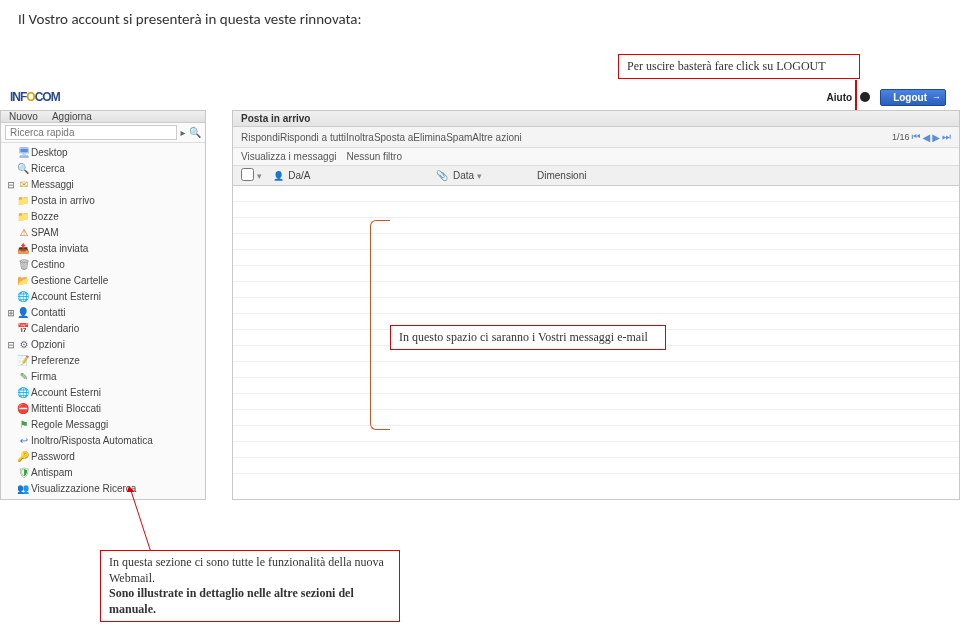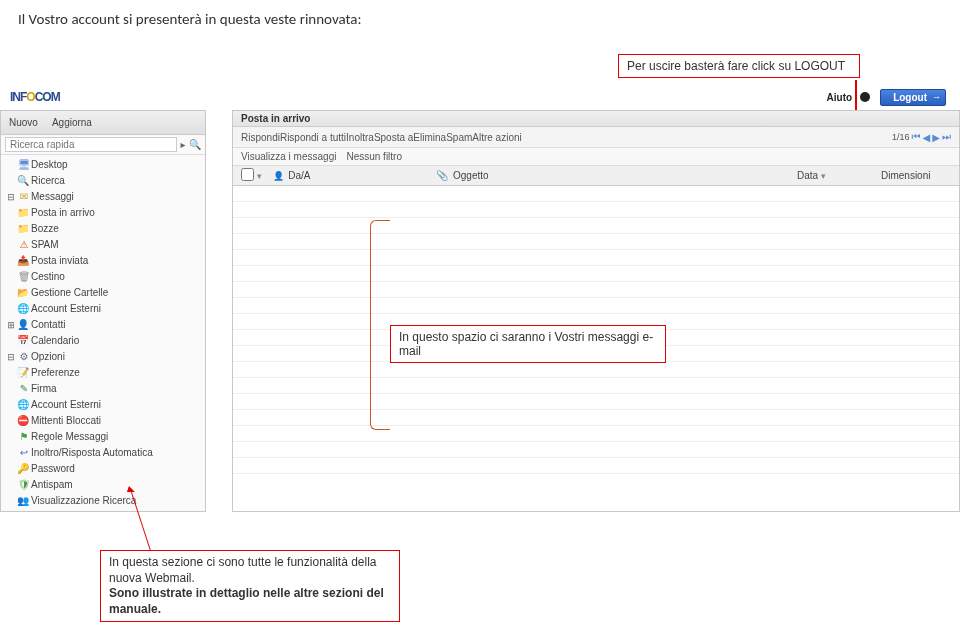--- a/index.html
+++ b/index.html
@@ -1,18 +1,18 @@
 <!DOCTYPE html>
 <html><head>
 <meta charset="utf-8">
 <style>
   * { box-sizing: border-box; margin: 0; padding: 0; }
   body { font-family: Arial, sans-serif; font-size: 11px; color: #333; background: #fff; width: 960px; }
   .page-intro { font-family: Calibri, sans-serif; font-size: 15px; color: #333; padding: 10px 0 6px 18px; }
-  .callout { border: 1.5px solid #e00000; background: #fff; padding: 4px 8px; font-size: 12px; color: #333; position: absolute; z-index: 20; }
+  .callout { border: 1.5px solid #e00000; background: #fff; padding: 4px 8px; font-size: 12px; color: #333; position: absolute; z-index: 20; font-family: Liberation Serif, serif; }
   .callout-logout { top: 54px; left: 618px; width: 242px; }
   .callout-msg { top: 325px; left: 390px; width: 276px; }
   .callout-bottom { top: 550px; left: 100px; width: 300px; line-height: 1.3; }
   .arrow-line-1 { position: absolute; top: 80px; left: 855px; width: 2px; height: 34px; background: #e00000; }
   .arrow-line-1::after { content: ''; position: absolute; bottom: -6px; left: -3px; border-left: 4px solid transparent; border-right: 4px solid transparent; border-top: 6px solid #e00000; }
   .arrow-line-2 { position: absolute; top: 490px; left: 140px; width: 40px; height: 60px; border-left: 1.5px solid #e00000; transform: skewX(18deg); }
   .arrow-line-2::before { content: ''; position: absolute; top: -4px; left: -5px; border-left: 4px solid transparent; border-right: 4px solid transparent; border-bottom: 6px solid #e00000; }
   .brace { position: absolute; left: 370px; top: 220px; width: 20px; height: 210px; border: 1px solid #c52; border-right: none; border-radius: 6px 0 0 6px; }
 
   .screenshot { position: relative; margin-top: 50px; }
@@ -20,21 +20,21 @@
   .logo { font-family: Arial, sans-serif; font-weight: bold; font-size: 12px; letter-spacing: -1px; color: #2a4a8a; }
   .logo .o { color: #d8a000; }
   .top-right { display: flex; align-items: center; gap: 10px; }
   .aiuto { font-size: 10px; font-weight: bold; color: #222; display: flex; align-items: center; gap: 8px; }
   .gear { width: 10px; height: 10px; background: #222; border-radius: 50%; display: inline-block; }
   .logout-btn { background: linear-gradient(#4a84e0,#2a5fc0); color: #fff; font-weight: bold; font-size: 10px; border: 1px solid #1c4a98; border-radius: 2px; padding: 2px 18px 2px 12px; position: relative; cursor: pointer; }
   .logout-btn::after { content: '→'; position: absolute; right: 4px; top: 1px; font-size: 9px; }
 
   .mainwrap { display: flex; }
   .sidebar { width: 206px; border: 1px solid #c8c8c8; background: #fafafa; }
-  .sb-hdr { display: flex; gap: 14px; padding: 6px 8px; background: linear-gradient(#f0f0f0,#e0e0e0); border-bottom: 1px solid #ccc; font-size: 10px; color: #444; }
+  .sb-hdr { display: flex; gap: 14px; padding: 0 8px; background: linear-gradient(#f0f0f0,#e0e0e0); border-bottom: 1px solid #ccc; font-size: 10px; color: #444; }
   .search-row { display: flex; align-items: center; padding: 2px 4px; border-bottom: 1px solid #ddd; }
   .search-input { flex: 1; border: 1px solid #ccc; font-size: 10px; padding: 1px 4px; color: #888; }
   .search-ico, .dd-ico { width: 12px; text-align: center; color: #666; font-size: 10px; }
   .tree { padding: 2px 0; }
   .tree-item { display: flex; align-items: center; padding: 1px 4px; font-size: 10px; color: #444; line-height: 14px; cursor: pointer; }
   .tree-item .exp { width: 12px; text-align: center; color: #666; font-size: 9px; }
   .tree-item .ico { width: 14px; text-align: center; font-size: 10px; }
   .tree-item.nested1 { padding-left: 16px; }
 
   .content { flex: 1; margin-left: 26px; border: 1px solid #c8c8c8; background: #fff; }
@@ -220,21 +220,20 @@
         <span>Nessun filtro</span>
       </div>
       <div class="cols">
         <span class="col-ck"><input type="checkbox" style=""></span>
         <span class="col-flag sort-ic">▾</span>
         <span class="col-da">
             <span class="sort-ic">👤</span>
             <span>Da/A</span>
           </span>
         <span class="col-att">📎</span>
-        <span class="col-ogg">Oggetto</span>
         <span class="col-data"><span>Data</span> <span class="sort-ic">▾</span></span>
         <span class="col-dim">Dimensioni</span>
       </div>
       <div class="msgarea">
         <div class="msgrow"></div>
         <div class="msgrow"></div>
         <div class="msgrow"></div>
         <div class="msgrow"></div>
         <div class="msgrow"></div>
         <div class="msgrow"></div>

